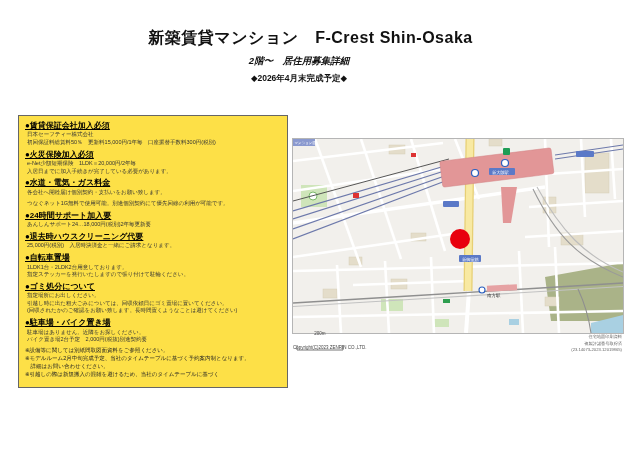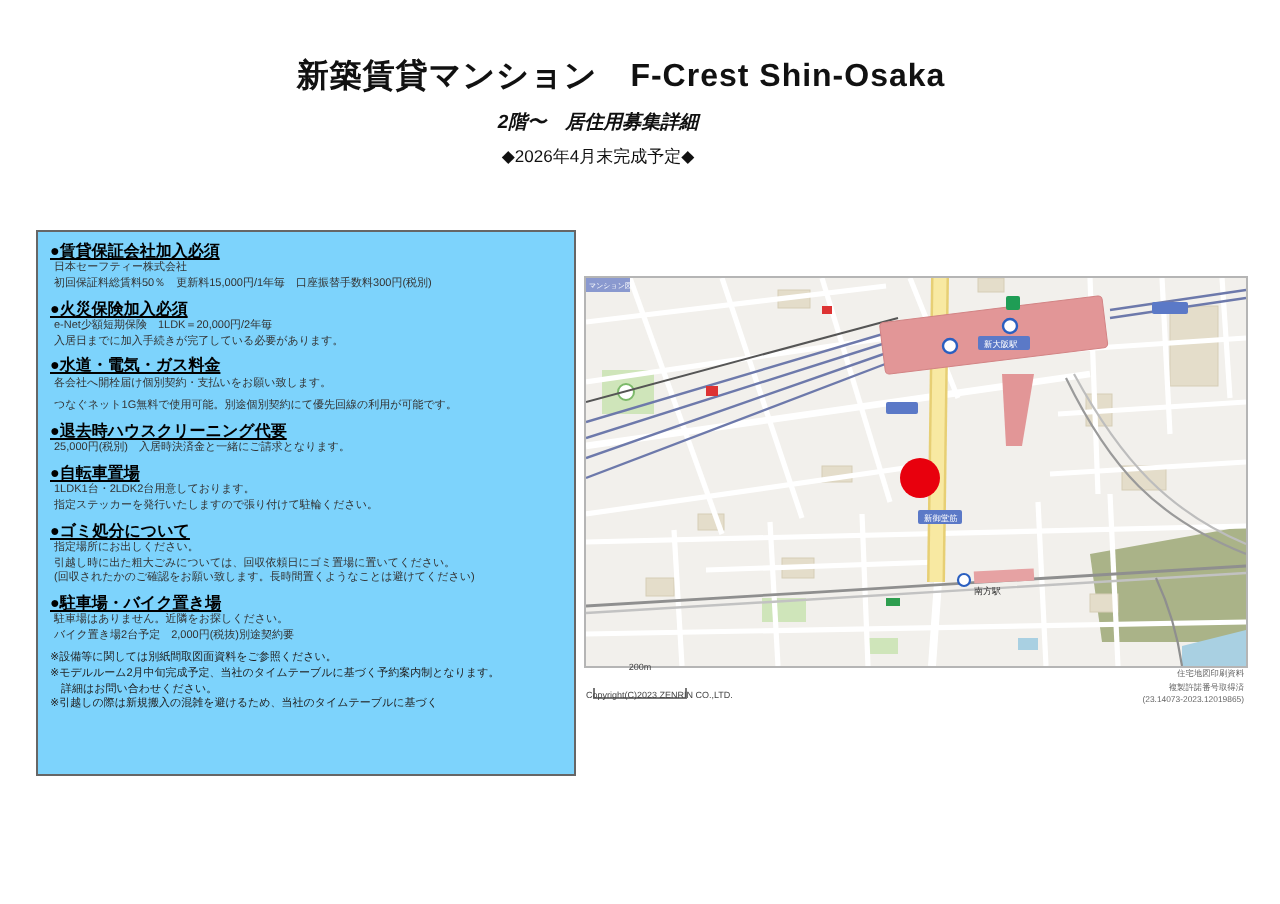--- a/index.html
+++ b/index.html
@@ -3,25 +3,25 @@
 <meta charset="utf-8">
 <style>
   html,body{margin:0;padding:0;background:#ffffff;}
   #page{position:relative;width:640px;height:452px;background:#ffffff;overflow:hidden;
         font-family:"Liberation Sans","DejaVu Sans",sans-serif;color:#111;}
 
   
   #header{position:absolute;top:28px;left:0;width:598px;text-align:center;}
   .title{font-size:16px;font-weight:bold;letter-spacing:.5px;color:#111;padding-left:23px;}
   .subtitle{margin-top:6px;font-size:9.5px;font-weight:bold;font-style:italic;}
-  .completion{margin-top:5px;font-size:8.5px;font-weight:normal;}
+  .completion{margin-top:5px;font-size:8.5px;font-weight:bold;}
 
   
   #info-box{position:absolute;left:18px;top:115px;width:270px;height:273px;
-            border:1px solid #666;box-sizing:border-box;padding:5px 6px;overflow:hidden;background:#7dd3fc;}
+            border:1px solid #666;box-sizing:border-box;padding:5px 6px;overflow:hidden;background:#fde047;}
   .sec{margin-bottom:3.5px;}
   .sec-h{font-size:8px;font-weight:bold;text-decoration:underline;line-height:1.3;color:#000;}
   .sec-l{font-size:5.5px;line-height:1.35;color:#333;padding-left:2px;white-space:nowrap;}
   #notes{margin-top:4px;}
   .note-l{font-size:5.5px;line-height:1.4;color:#222;white-space:nowrap;}
 
   
   #map{position:absolute;left:292px;top:138px;width:330px;height:194px;
        border:1px solid #b5b5b5;background:#f2f0ec;overflow:hidden;}
   #map svg{display:block;}
@@ -59,20 +59,24 @@
 
     <div class="sec">
       <div class="sec-h">●水道・電気・ガス料金</div>
       <div class="sec-l">各会社へ開栓届け個別契約・支払いをお願い致します。</div>
     </div>
 
     <div class="sec">
       <div class="sec-l">つなぐネット1G無料で使用可能。別途個別契約にて優先回線の利用が可能です。</div>
     </div>
 
+    <div class="sec">
+      <div class="sec-h">●24時間サポート加入要</div>
+      <div class="sec-l">あんしんサポート24…18,000円(税別)2年毎更新要</div>
+    </div>
 
     <div class="sec">
       <div class="sec-h">●退去時ハウスクリーニング代要</div>
       <div class="sec-l">25,000円(税別)　入居時決済金と一緒にご請求となります。</div>
     </div>
 
     <div class="sec">
       <div class="sec-h">●自転車置場</div>
       <div class="sec-l">1LDK1台・2LDK2台用意しております。</div>
       <div class="sec-l">指定ステッカーを発行いたしますので張り付けて駐輪ください。</div>

